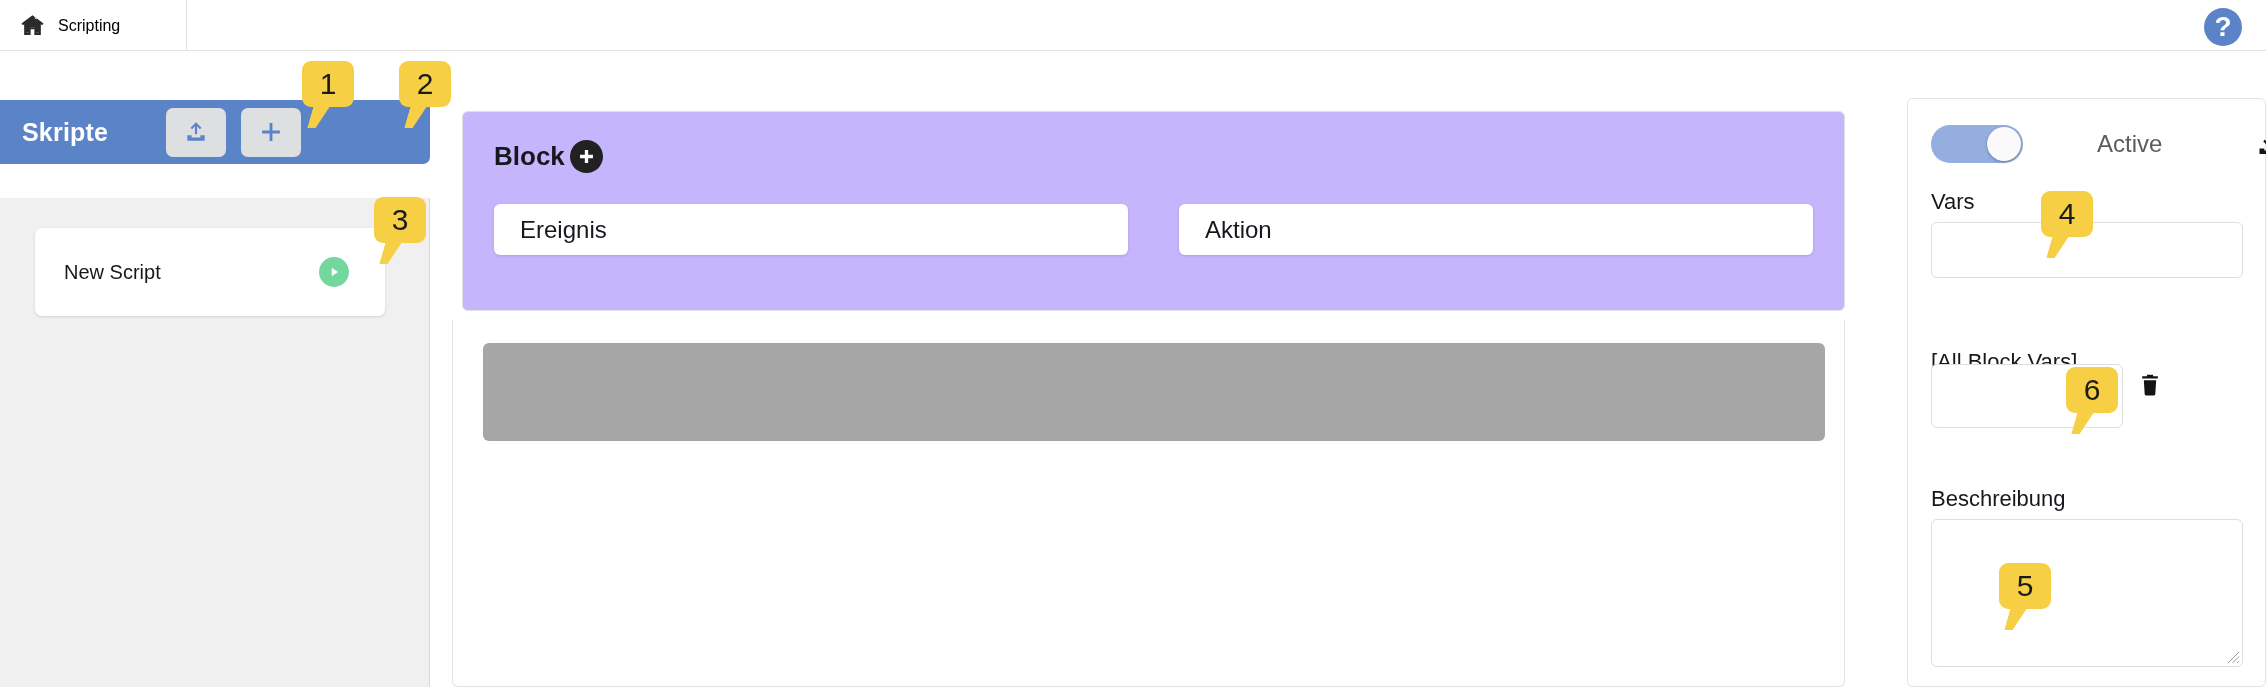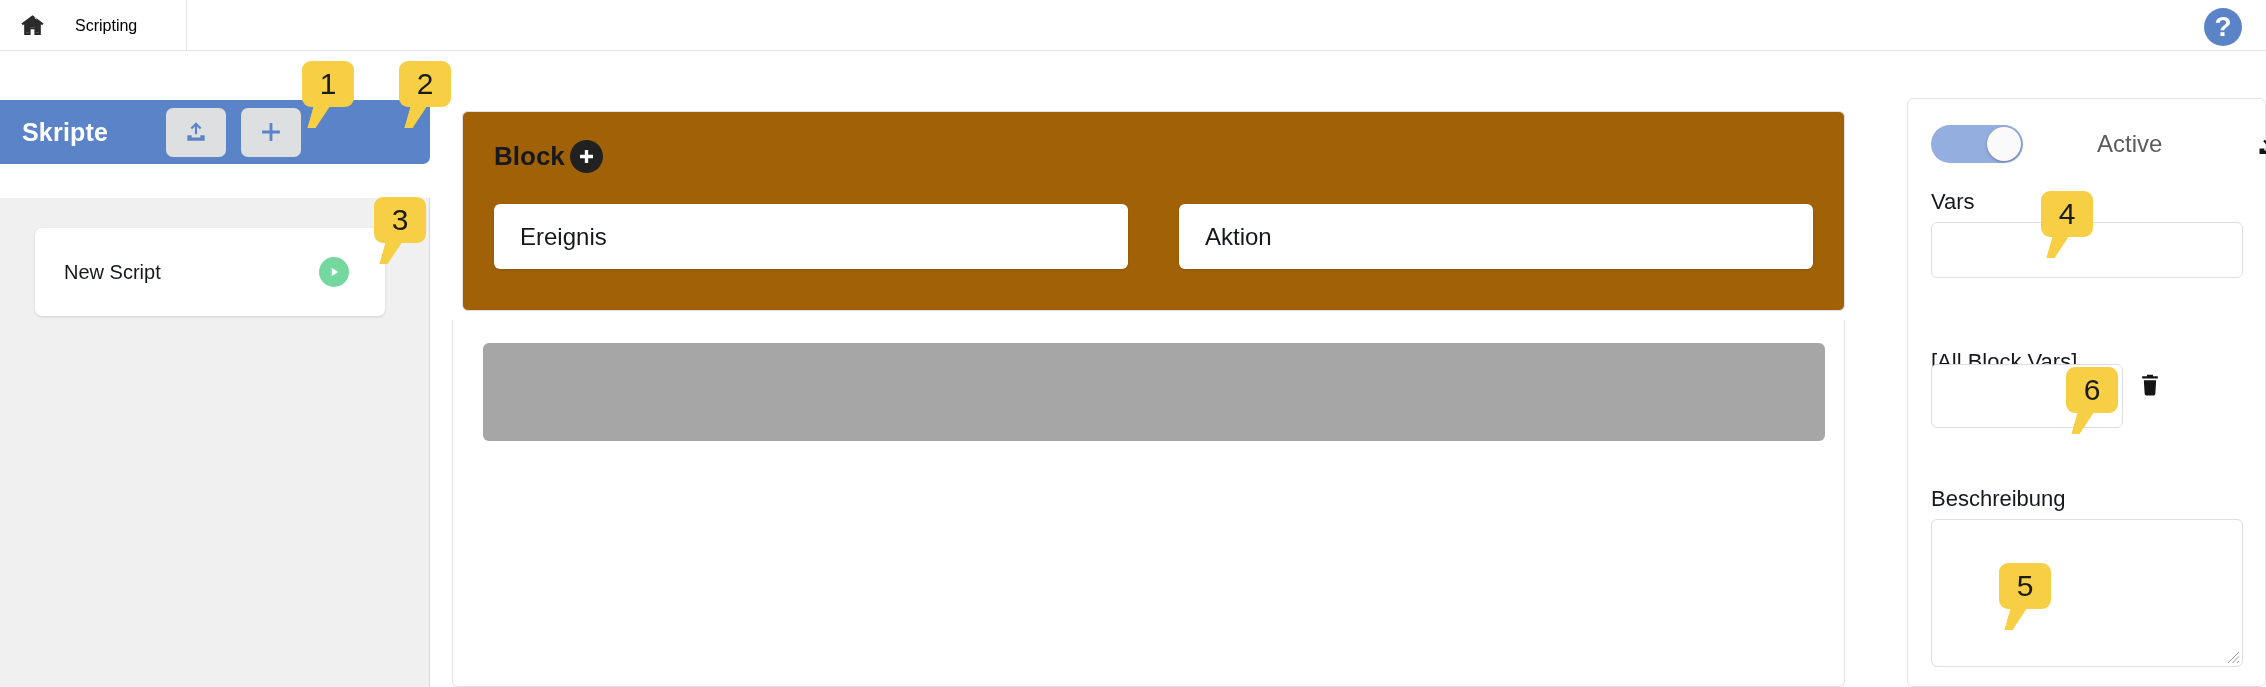--- a/index.html
+++ b/index.html
@@ -21,21 +21,21 @@
     border-bottom: 1px solid #e3e3e3;
   }
   #breadcrumb {
     position: absolute;
     left: 0; top: 0;
     width: 187px; height: 51px;
     border-right: 1px solid #e3e3e3;
     display: flex;
     align-items: center;
     padding-left: 20px;
-    gap: 30px;
+    gap: 13px;
   }
   #home-icon { width: 25px; height: 25px; display: block; color: #2b2b2b; }
   #help-icon-wrap {
     position: absolute;
     right: 24px; top: 8px;
     width: 38px; height: 38px;
     cursor: pointer;
   }
   #help-icon {
     width: 38px; height: 38px;
@@ -116,21 +116,21 @@
     justify-content: center;
     cursor: pointer;
   }
   #run-script-icon svg { display: block; color: #ffffff; }
 
   
   #block-panel {
     position: absolute;
     left: 462px; top: 111px;
     width: 1383px; height: 200px;
-    background: #a16207;
+    background: #c4b5fd;
     border: 1px solid #e0e0e0;
     border-radius: 6px;
   }
   #block-title-row {
     position: absolute;
     left: 31px; top: 28px;
     display: flex;
     align-items: center;
     gap: 5px;
   }
@@ -146,21 +146,21 @@
     display: flex;
     align-items: center;
     justify-content: center;
     cursor: pointer;
   }
   #add-block-button svg { display: block; color: #ffffff; }
 
   .slot {
     position: absolute;
     top: 92px;
-    height: 65px;
+    height: 51px;
     background: #ffffff;
     border-radius: 6px;
     box-shadow: 0 1px 3px rgba(0,0,0,0.12);
     display: flex;
     align-items: center;
     cursor: pointer;
   }
   #event-slot  { left: 31px;  width: 634px; }
   #action-slot { left: 716px; width: 634px; }
   .slot-label {

